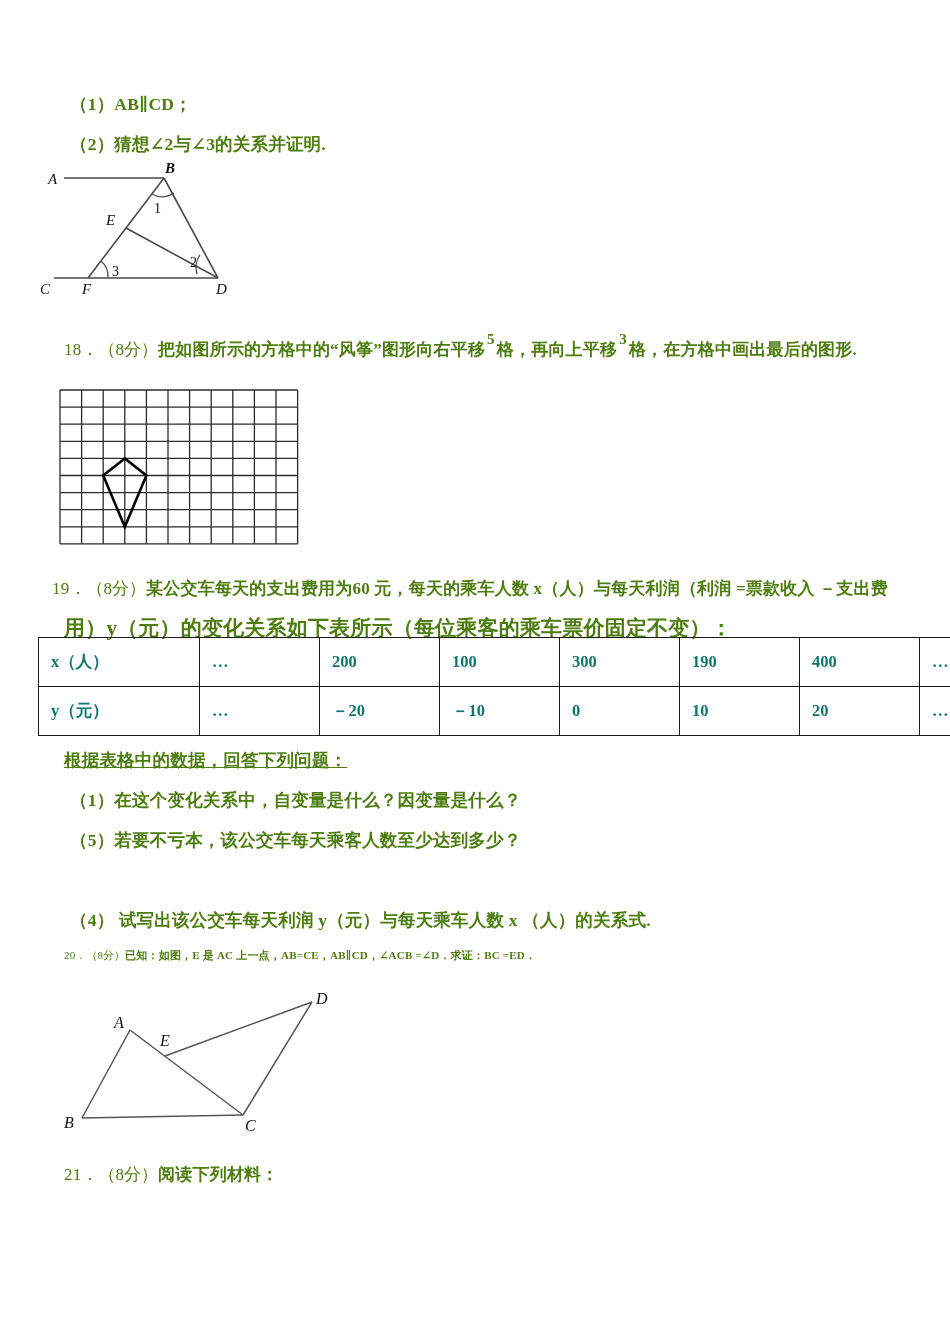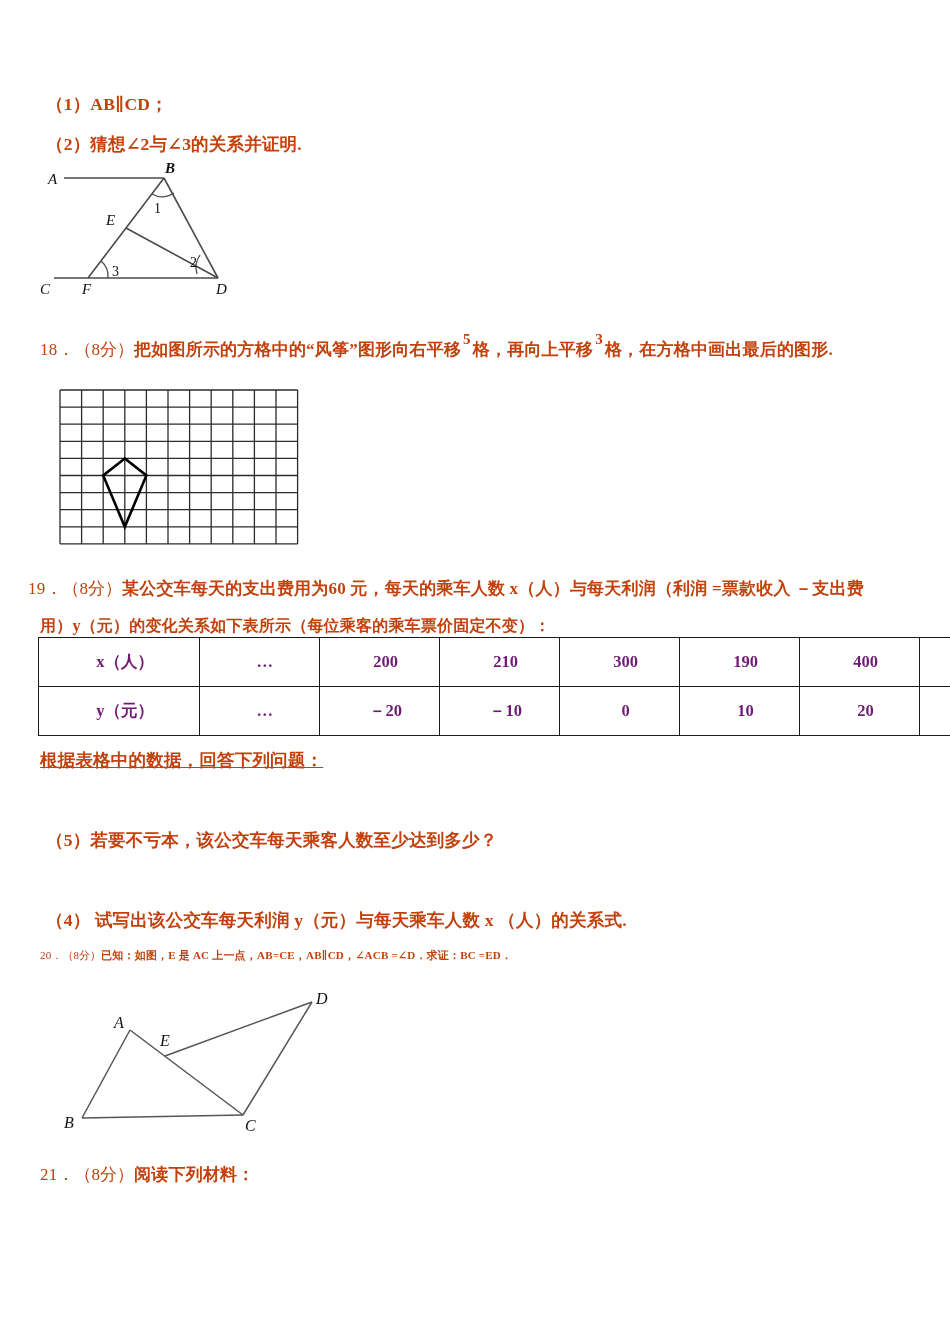--- a/index.html
+++ b/index.html
@@ -23,21 +23,22 @@
     box-sizing: border-box;
   }
 
   
   .line {
     position: absolute;
     font-size: 17.5px;
     line-height: 1.0;
     white-space: nowrap;
     letter-spacing: 0.2px;
-    color: #c2410c;
+    color: #4d7c0f;
+    margin-left: 24px;
   }
   .bold { font-weight: bold; }
   .qnum {
     font-family: "Liberation Serif", serif;
     font-weight: normal;
   }
   .sup {
     font-size: 15px;
     vertical-align: super;
     position: relative;
@@ -57,22 +58,22 @@
     table-layout: fixed;
     font-size: 16.5px;
     font-weight: bold;
     font-family: "Liberation Serif", serif;
   }
   .data-table td {
     border: 1.4px solid #1a1a1a;
     height: 48px;
     padding: 0 0 0 12px;
     vertical-align: middle;
-    text-align: center;
-    color: #701a75;
+    text-align: left;
+    color: #0f766e;
   }
   .data-table td.lbl { width: 148px; }
   .data-table td.cel { width: 107px; }
   .ell { letter-spacing: 1.5px; font-weight: bold; }
 </style>
 </head>
 <body>
 
 <div class="page">
 
@@ -146,49 +147,50 @@
       </g>
 
       <polygon points="66.8,70.4 45.2,87.5 66.8,138.8 88.4,87.5" fill="none" stroke="#000000" stroke-width="2.6" stroke-linejoin="miter"></polygon>
     </svg>
   </div>
 
   <div class="line" style="left:28px; top:580px; font-size:17px;">
     <span class="qnum">19．</span><span class="small-paren">（8分）</span><span class="bold">某公交车每天的支出费用为60 元，每天的乘车人数 x（人）与每天利润（利润 =票款收入 －支出费</span>
   </div>
 
-  <div class="line bold" style="left:40px; top:618px; font-size:16px;">用）y（元）的变化关系如下表所示（每位乘客的乘车票价固定不变）：</div>
+  <div class="line bold" style="left:40px; top:618px; font-size:21px;">用）y（元）的变化关系如下表所示（每位乘客的乘车票价固定不变）：</div>
 
   <table class="data-table" style="left:38px; top:637px; width:858px;">
     <tbody>
       <tr>
         <td class="lbl">x（人）</td>
         <td class="cel ell">…</td>
         <td class="cel">200</td>
-        <td class="cel">210</td>
+        <td class="cel">100</td>
         <td class="cel">300</td>
         <td class="cel">190</td>
         <td class="cel">400</td>
         <td class="cel ell">…</td>
       </tr>
       <tr>
         <td class="lbl">y（元）</td>
         <td class="cel ell">…</td>
         <td class="cel">－20</td>
         <td class="cel">－10</td>
         <td class="cel">0</td>
         <td class="cel">10</td>
         <td class="cel">20</td>
         <td class="cel ell">…</td>
       </tr>
     </tbody>
   </table>
 
   <div class="line bold" style="left:40px; top:752px;text-decoration:underline;">根据表格中的数据，回答下列问题：</div>
 
+  <div class="line bold" style="left:46px; top:792px;">（1）在这个变化关系中，自变量是什么？因变量是什么？</div>
 
   <div class="line bold" style="left:46px; top:832px;">（5）若要不亏本，该公交车每天乘客人数至少达到多少？</div>
 
 
   <div class="line bold" style="left:46px; top:912px;">（4） 试写出该公交车每天利润 y（元）与每天乘车人数 x （人）的关系式.</div>
 
   <div class="line" style="left:40px; top:950px; font-size:11px;">
     <span class="qnum">20．</span><span class="small-paren">（8分）</span><span class="bold">已知：如图，E 是 AC 上一点，AB=CE，AB∥CD，∠ACB =∠D．求证：BC =ED．</span>
   </div>
 

